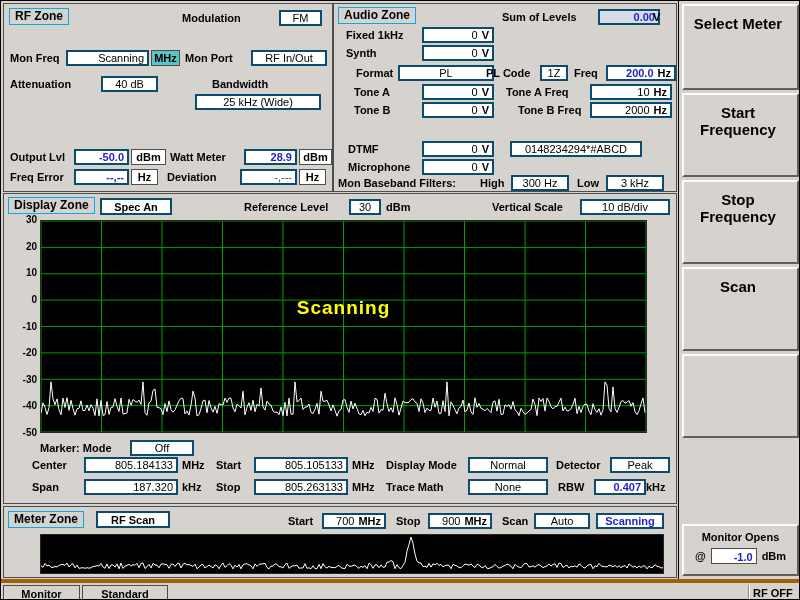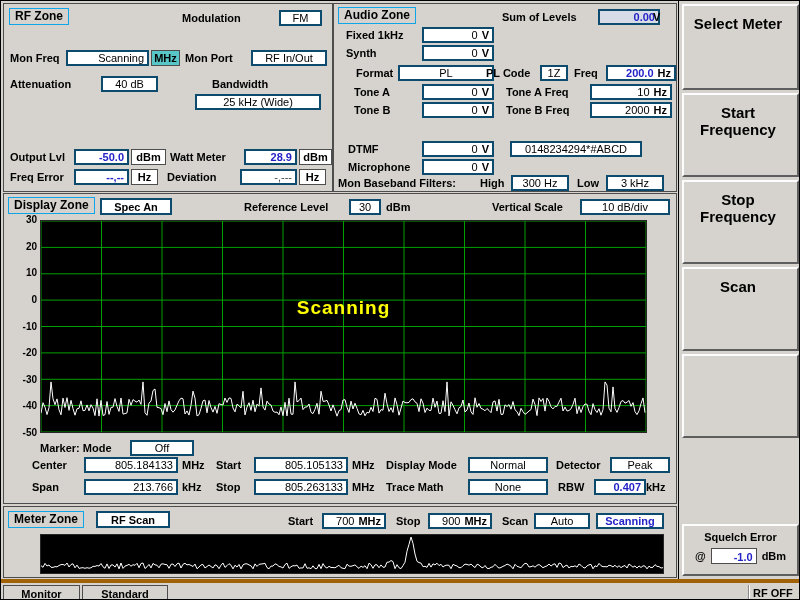--- a/index.html
+++ b/index.html
@@ -133,21 +133,21 @@
     <div class="box" style="left:256px;top:80px;width:82px">
         <span class="v">10</span>
         <span class="u">Hz</span>
       </div>
 
     <span class="lbl" style="left:20px;top:100px">Tone B</span>
     <div class="box" style="left:88px;top:98px;width:72px">
         <span class="v">0</span>
         <span class="u">V</span>
       </div>
-    <span class="lbl" style="left:172px;top:100px">Tone B Freq</span>
+    <span class="lbl" style="left:184px;top:100px">Tone B Freq</span>
     <div class="box" style="left:256px;top:98px;width:82px">
         <span class="v">2000</span>
         <span class="u">Hz</span>
       </div>
 
     <span class="lbl" style="left:14px;top:139px">DTMF</span>
     <div class="box" style="left:88px;top:137px;width:72px">
         <span class="v">0</span>
         <span class="u">V</span>
       </div>
@@ -233,21 +233,21 @@
     <div class="box c" style="left:464px;top:263px;width:80px">
         <span>Normal</span>
       </div>
     <span class="lbl" style="left:552px;top:265px">Detector</span>
     <div class="box c" style="left:606px;top:263px;width:60px">
         <span>Peak</span>
       </div>
 
     <span class="lbl" style="left:28px;top:287px">Span</span>
     <div class="box r" style="left:80px;top:285px;width:94px">
-        <span>213.766</span>
+        <span>187.320</span>
       </div>
     <span class="unit" style="left:178px;top:287px">kHz</span>
     <span class="lbl" style="left:212px;top:287px">Stop</span>
     <div class="box r" style="left:250px;top:285px;width:94px">
         <span>805.263133</span>
       </div>
     <span class="unit" style="left:348px;top:287px">MHz</span>
     <span class="lbl" style="left:382px;top:287px">Trace Math</span>
     <div class="box c" style="left:464px;top:285px;width:80px">
         <span>None</span>
@@ -297,21 +297,21 @@
     </div>
   </div>
 
   <div class="sidebar">
     <div class="sbtn" style="top:3px;height:86px">Select Meter</div>
     <div class="sbtn" style="top:92px;height:84px">Start Frequency</div>
     <div class="sbtn" style="top:179px;height:84px">Stop Frequency</div>
     <div class="sbtn" style="top:266px;height:84px">Scan</div>
     <div class="sbtn" style="top:353px;height:84px"></div>
     <div class="sqpanel">
-      <div class="sqline1">Squelch Error</div>
+      <div class="sqline1">Monitor Opens</div>
       <div class="sqline2">
         <span>@</span>
         <span class="sqbox">
             <span class="blue">-1.0</span>
           </span>
         <span>dBm</span>
       </div>
     </div>
   </div>
 

